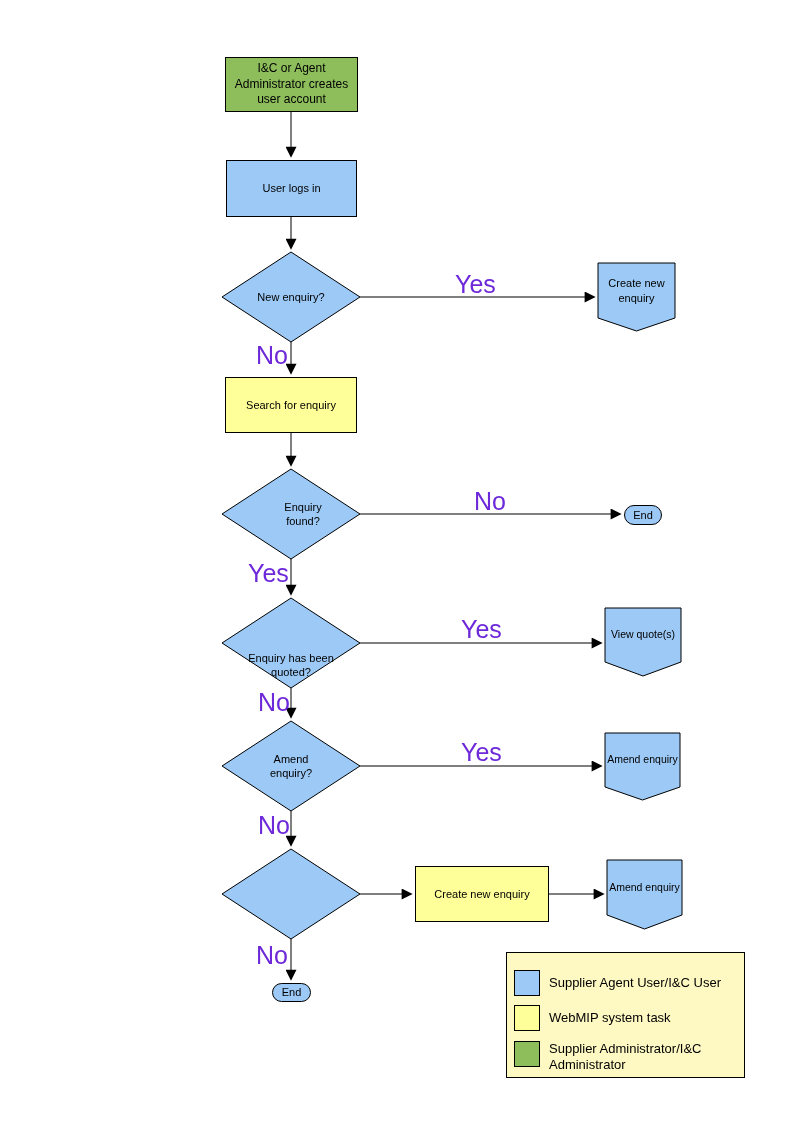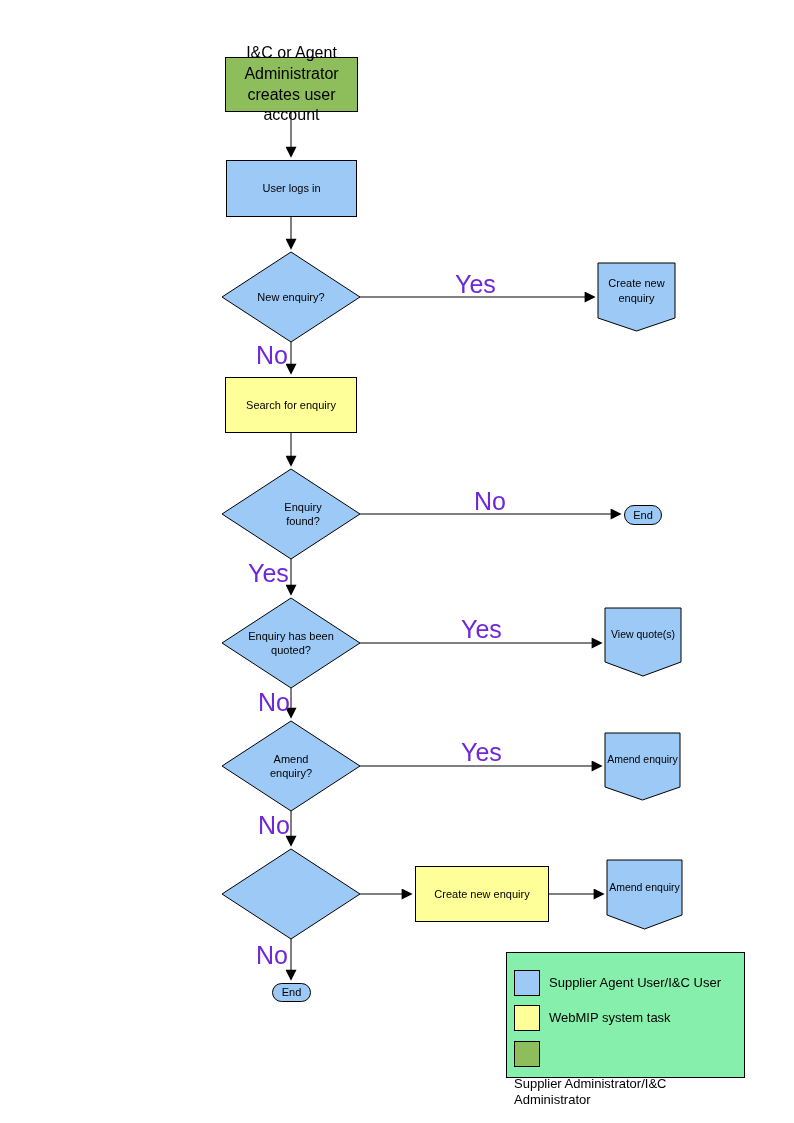--- a/index.html
+++ b/index.html
@@ -32,37 +32,37 @@
     position:absolute;
     display:flex;align-items:center;justify-content:center;
     text-align:center;
     font-size:11px;line-height:1.3;color:#000;
     background:transparent;border:none;
     pointer-events:none;
   }
   .narrow{padding:0 34px;}
   .mid{padding:0 20px;}
   .pent{font-size:10.5px;}
-  .small-font{font-size:16px;}
+  .small-font{font-size:12px;}
 
   
   .edge-label{
     position:absolute;
     font-size:25px;line-height:1;color:#6d28d9;
     white-space:nowrap;
   }
 
   
   .legend{
     position:absolute;left:506px;top:952px;width:239px;height:126px;
-    box-sizing:border-box;border:1px solid #000;background:#86efac;
+    box-sizing:border-box;border:1px solid #000;background:#fef9c3;
   }
   .legend-row{position:absolute;left:7px;right:4px;display:flex;gap:9px;}
   .legend-row.center{align-items:center;}
-  .legend-row.topalign{align-items:flex-start;flex-direction:column;}
+  .legend-row.topalign{align-items:flex-start;}
   .swatch{
     width:26px;height:26px;flex:0 0 26px;
     box-sizing:border-box;border:1px solid #000;
   }
   .legend-label{font-size:13px;line-height:16px;color:#000;}
 </style>
 </head>
 <body>
 
 <div class="page">
@@ -110,21 +110,21 @@
   <div class="node yellow" style="left:415px;top:866px;width:134px;height:56px;">Create new enquiry</div>
 
   <div class="node blue terminator" style="left:624px;top:505px;width:38px;height:20px;">End</div>
 
   <div class="node blue terminator" style="left:272px;top:983px;width:39px;height:19px;">End</div>
 
   <div class="overlay" style="left:222px;top:252px;width:138px;height:90px;">New enquiry?</div>
 
   <div class="overlay narrow" style="left:234px;top:469px;width:138px;height:90px;box-sizing:border-box;">Enquiry found?</div>
 
-  <div class="overlay mid" style="left:222px;top:598px;width:138px;height:90px;box-sizing:border-box;">Enquiry has been quoted?</div>
+  <div class="overlay mid" style="left:222px;top:620px;width:138px;height:90px;box-sizing:border-box;">Enquiry has been quoted?</div>
 
   <div class="overlay narrow" style="left:222px;top:721px;width:138px;height:90px;box-sizing:border-box;">Amend enquiry?</div>
 
 
   <div class="overlay" style="left:598px;top:263px;width:77px;height:55px;">Create new enquiry</div>
 
   <div class="overlay pent" style="left:605px;top:608px;width:76px;height:54px;">View quote(s)</div>
 
   <div class="overlay pent" style="left:605px;top:733px;width:75px;height:54px;">Amend enquiry</div>
 

